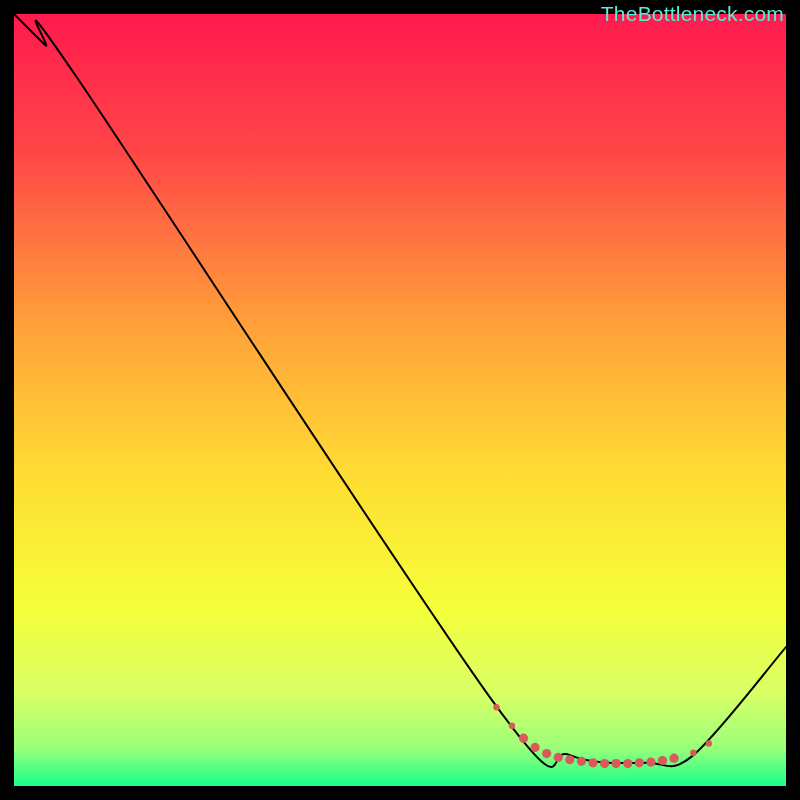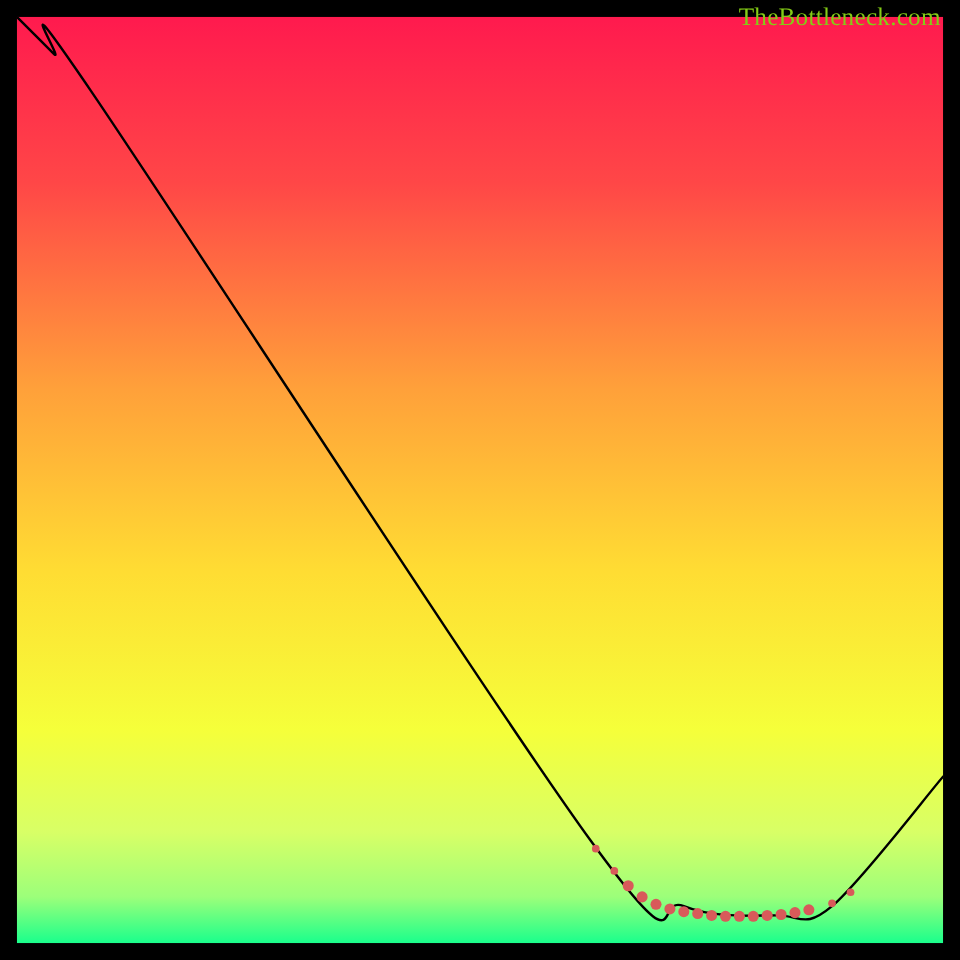--- a/index.html
+++ b/index.html
@@ -14,24 +14,24 @@
     position: absolute;
     left: 14px;
     top: 14px;
     width: 772px;
     height: 772px;
   }
   .watermark {
     position: absolute;
     top: 2px;
     right: 16px;
-    font-family: Liberation Serif, serif;
+    font-family: Liberation Sans, sans-serif;
     font-size: 21px;
     font-weight: 500;
-    color: #84cc16;
+    color: #5eead4;
     letter-spacing: 0.2px;
     margin-left: 20px;
   }
   svg {
     display: block;
   }
 </style>
 </head>
 <body>
 

